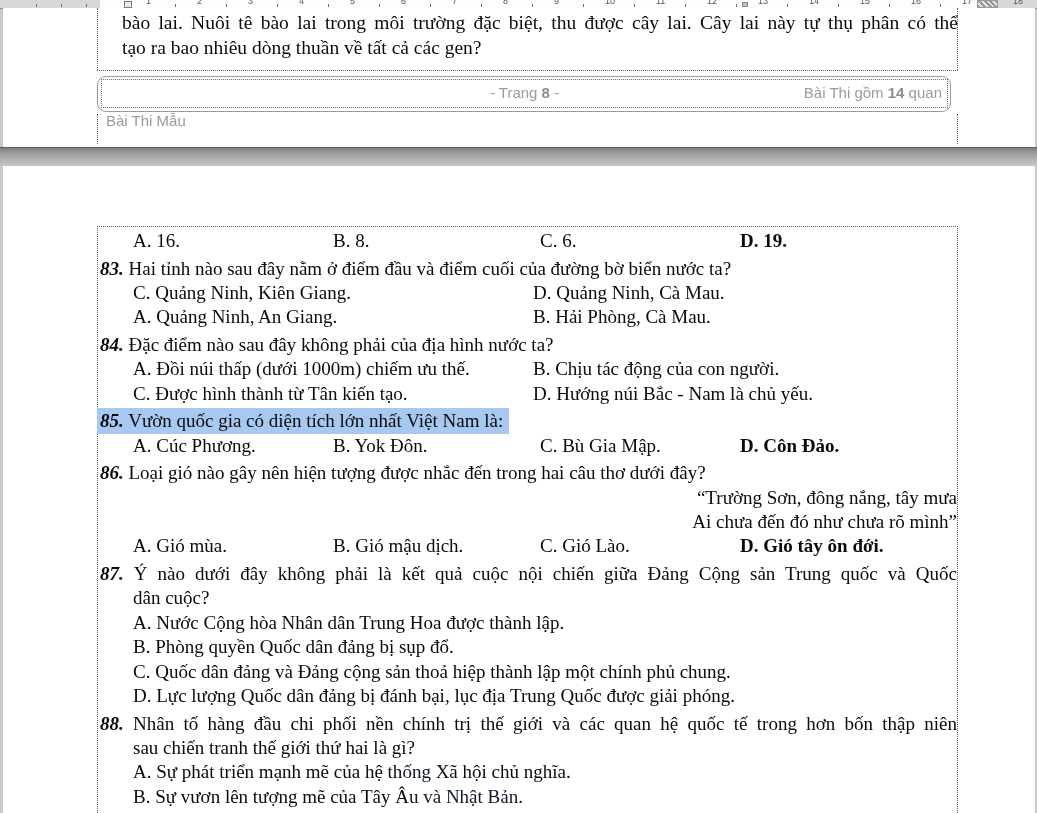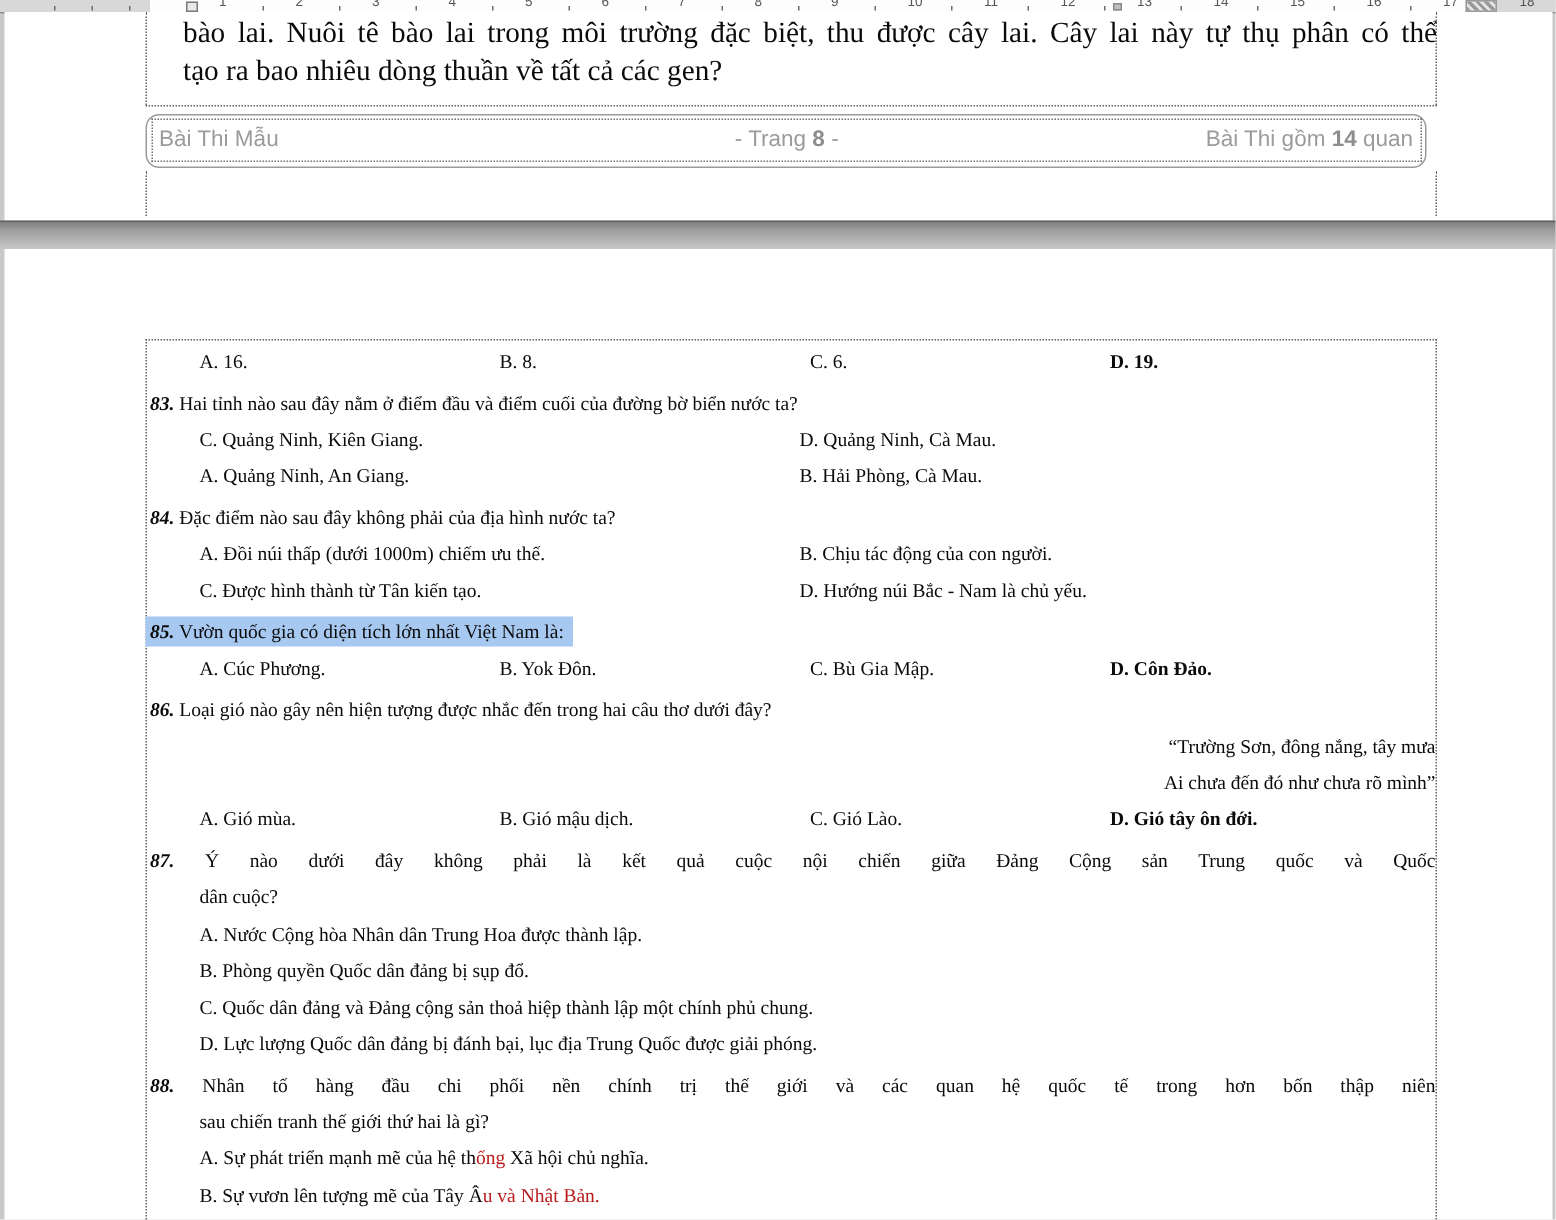--- a/index.html
+++ b/index.html
@@ -53,38 +53,38 @@
     background:#fff;
   }
   .footer-dotted{
     position:absolute;left:98px;top:71px;width:847px;height:29px;
     border:1px dotted #707070;box-sizing:border-box;
   }
   .footer-text{
     position:absolute;left:98px;top:71px;width:847px;height:29px;line-height:28px;
     font-family:"Liberation Sans",sans-serif;font-size:15px;color:#9b9b9b;
   }
-  .footer-text .fl{position:absolute;left:5px;}
+  .footer-text .fl{position:absolute;left:5px;margin-top:28px;}
   .footer-text .fc{position:absolute;left:0;width:100%;text-align:center;}
   .footer-text .fr{position:absolute;right:6px;}
   .footer-text b{font-weight:bold;color:#8d8d8d;}
   
   .p2-body{position:absolute;left:97px;top:62px;width:857px;padding-top:1px;
-    font-size:13px;}
+    font-size:19px;}
   .ln{position:relative;height:24.4px;line-height:24.4px;white-space:pre;overflow:visible;}
   .ln.q,.ln.qwide{margin-top:3.2px;}
   .ln b{font-weight:bold;font-style:italic;}
   .ln.qwide{white-space:normal;text-align:justify;text-align-last:justify;overflow:hidden;}
   .ln.opt span{position:absolute;top:0;}
   .o4 .c0{left:33px;} .o4 .c1{left:233px;} .o4 .c2{left:440px;} .o4 .c3{left:640px;font-weight:bold;}
   .o2 .c0{left:33px;} .o2 .c1{left:433px;}
   .ln.optline,.ln.cont{padding-left:33px;}
   .ln.quote{padding-left:100px;text-align:right;}
   .sel{background:#a7c8f0;padding:2px 6px 3px 3px;margin-left:-3px;}
-  .fade{color:#b91c1c;}
+  .fade{color:#0f172a;}
 </style>
 </head>
 <body>
 
 <div class="ruler">
   <div class="band"></div>
   <div id="ruler-marks">
       <span class="num" style="left: 146px;">1</span>
       <span class="tick" style="left: 124px;"></span>
       <span class="num" style="left: 197px;">2</span>

